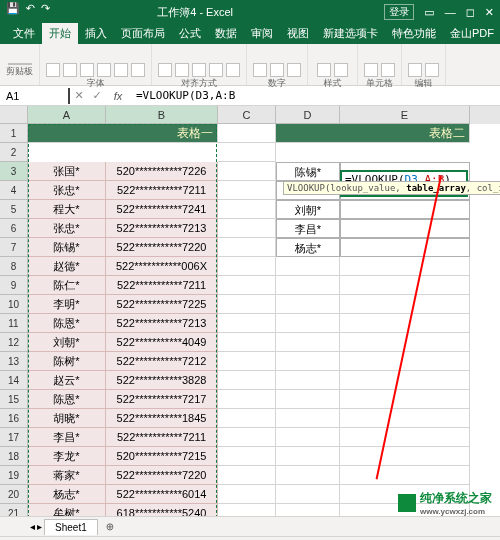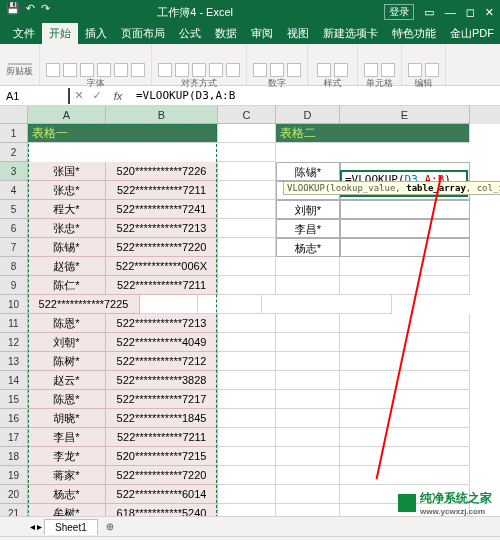--- a/index.html
+++ b/index.html
@@ -36,21 +36,21 @@
   .col-h.sel { background: #c8e0d0; }
   .chA { width: 78px; } .chB { width: 112px; } .chC { width: 58px; } .chD { width: 64px; } .chE { width: 130px; }
   
   .rows { position: absolute; top: 18px; left: 0; right: 0; }
   .row { display: flex; height: 19px; }
   .row-h { width: 28px; border-right: 1px solid #bdbdbd; border-bottom: 1px solid #bdbdbd; background: #e6e6e6; text-align: center; line-height: 19px; font-size: 10px; color: #333; }
   .row-h.sel { background: #c8e0d0; }
   .cell { border-right: 1px solid #d4d4d4; border-bottom: 1px solid #d4d4d4; padding: 0 4px; line-height: 19px; font-size: 11px; overflow: hidden; white-space: nowrap; background: #fff; }
   .cA { width: 78px; } .cB { width: 112px; } .cC { width: 58px; } .cD { width: 64px; } .cE { width: 130px; }
   
-  .t1-title { background: #3b7a57; color: #bef264; text-align: left; font-size: 12px; }
+  .t1-title { background: #3b7a57; color: #fef9c3; text-align: right; font-size: 12px; }
   .t1-head { background: #4f8f6c; color: #fff; text-align: center; border-color: #3b7a57; margin-top: 20px; }
   .t1-cell { background: #f2e6e6; border-color: #d9b8b8; text-align: center; }
   .t2-cell { background: #fff; border: 1px solid #b0b0b0; text-align: center; }
   
   .marquee { position: absolute; border: 1.5px dashed #107c41; pointer-events: none; }
   
   .active-cell { position: absolute; border: 2px solid #107c41; background: #fff; font-family: Consolas, monospace; font-size: 11px; padding: 1px 3px; pointer-events: none; }
   .active-cell .fn { color: #000; }
   .active-cell .ref1 { color: #0070c0; }
   .active-cell .ref2 { color: #c00000; }
@@ -244,20 +244,21 @@
       <div class="row">
         <div class="row-h">9</div>
         <div class="cell cA t1-cell">陈仁*</div>
         <div class="cell cB t1-cell">522***********7211</div>
         <div class="cell cC"></div>
         <div class="cell cD"></div>
         <div class="cell cE"></div>
       </div>
       <div class="row">
         <div class="row-h">10</div>
+        <div class="cell cA t1-cell">李明*</div>
         <div class="cell cB t1-cell">522***********7225</div>
         <div class="cell cC"></div>
         <div class="cell cD"></div>
         <div class="cell cE"></div>
       </div>
       <div class="row">
         <div class="row-h">11</div>
         <div class="cell cA t1-cell">陈恩*</div>
         <div class="cell cB t1-cell">522***********7213</div>
         <div class="cell cC"></div>

